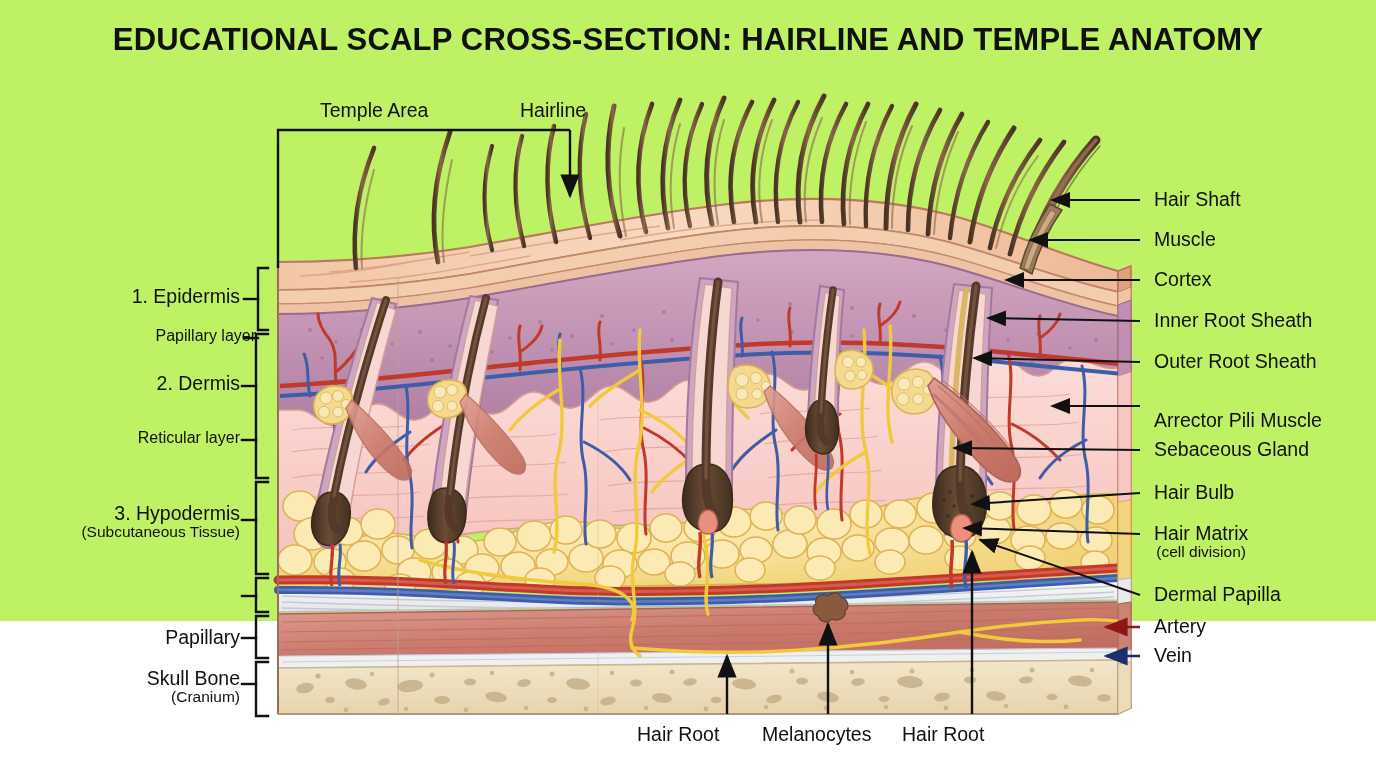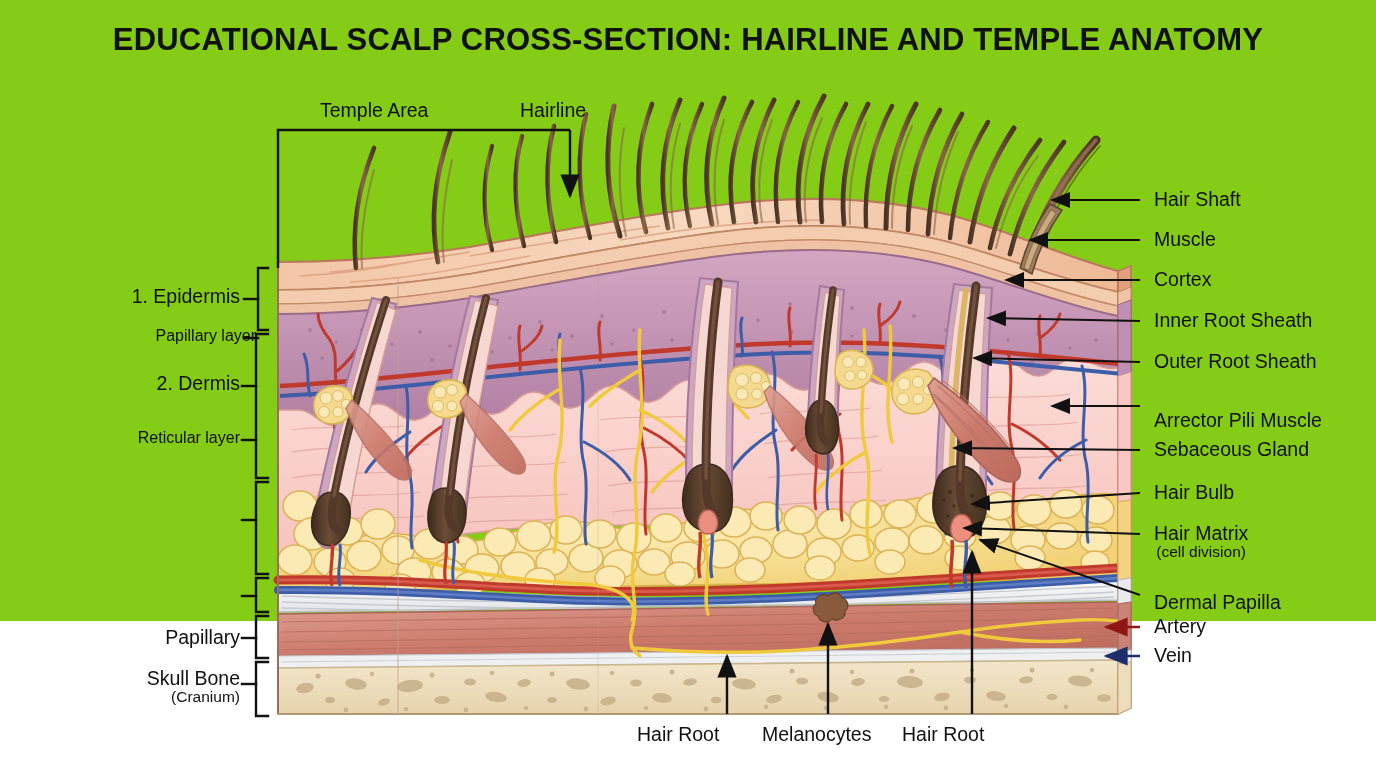--- a/index.html
+++ b/index.html
@@ -1,18 +1,18 @@
 <!DOCTYPE html>
 <html><head>
 <meta charset="utf-8">
 <style>
   html,body{margin:0;padding:0;background:#ffffff;}
   body{width:1376px;height:768px;overflow:hidden;
        font-family:"Liberation Sans","DejaVu Sans",sans-serif;color:#111;}
-  #stage{position:relative;width:1376px;height:621px;background:#84cc16;}
+  #stage{position:relative;width:1376px;height:621px;background:#bef264;}
 
   .title{
     position:absolute;left:0;top:22px;width:1376px;text-align:center;
     font-size:31px;font-weight:700;letter-spacing:.2px;color:#111;
     font-family:"Liberation Sans","DejaVu Sans",sans-serif;
   }
 
   svg.art{position:absolute;left:0;top:0;width:1376px;height:768px;}
 
   .lbl{position:absolute;font-size:19.5px;color:#111;white-space:nowrap;line-height:1.06;}
@@ -769,20 +769,24 @@
 </div>
 <div class="lbl l sm" style="left:16px;top:328px;width:240px;">
   <span>Papillary layer</span>
 </div>
 <div class="lbl l" style="left:0px;top:373px;width:240px;">
   <span>2. Dermis</span>
 </div>
 <div class="lbl l sm" style="left:0px;top:430px;width:240px;">
   <span>Reticular layer</span>
 </div>
+<div class="lbl l" style="left:0px;top:503px;width:240px;">
+  <span>3. Hypodermis</span>
+  <span class="sub">(Subcutaneous Tissue)</span>
+</div>
 <div class="lbl l" style="left:0px;top:627px;width:240px;">
   <span>Papillary</span>
 </div>
 <div class="lbl l" style="left:0px;top:668px;width:240px;">
   <span>Skull Bone</span>
   <span class="sub">(Cranium)</span>
 </div>
 
 <div class="lbl r" style="left:1154px;top:189px;">
   <span>Hair Shaft</span>
@@ -805,21 +809,21 @@
 <div class="lbl r" style="left:1154px;top:439px;">
   <span>Sebaceous Gland</span>
 </div>
 <div class="lbl r" style="left:1154px;top:482px;">
   <span>Hair Bulb</span>
 </div>
 <div class="lbl r" style="left:1154px;top:523px;">
   <span>Hair Matrix</span>
   <span class="sub">(cell division)</span>
 </div>
-<div class="lbl r" style="left:1154px;top:584px;margin-top:8px;">
+<div class="lbl r" style="left:1154px;top:584px;">
   <span>Dermal Papilla</span>
 </div>
 <div class="lbl r" style="left:1154px;top:616px;">
   <span>Artery</span>
 </div>
 <div class="lbl r" style="left:1154px;top:645px;">
   <span>Vein</span>
 </div>
 
 <div class="lbl c" style="left:637px;top:724px;width:140px;">

